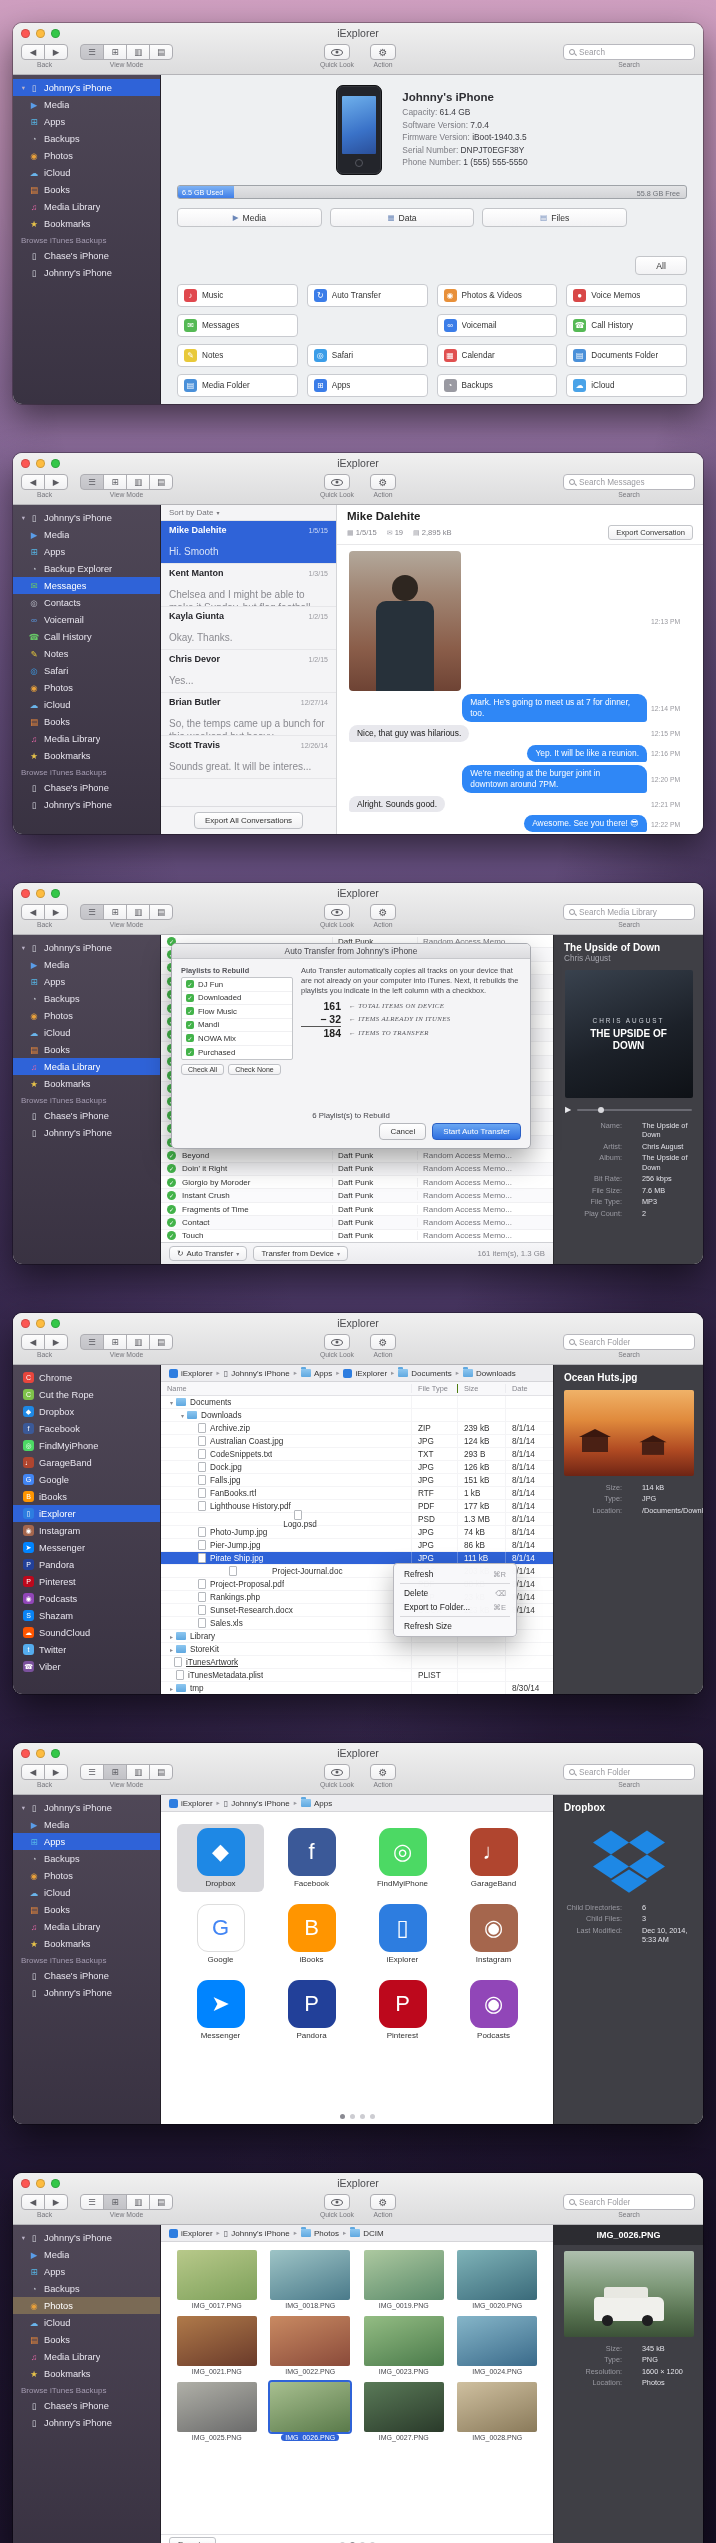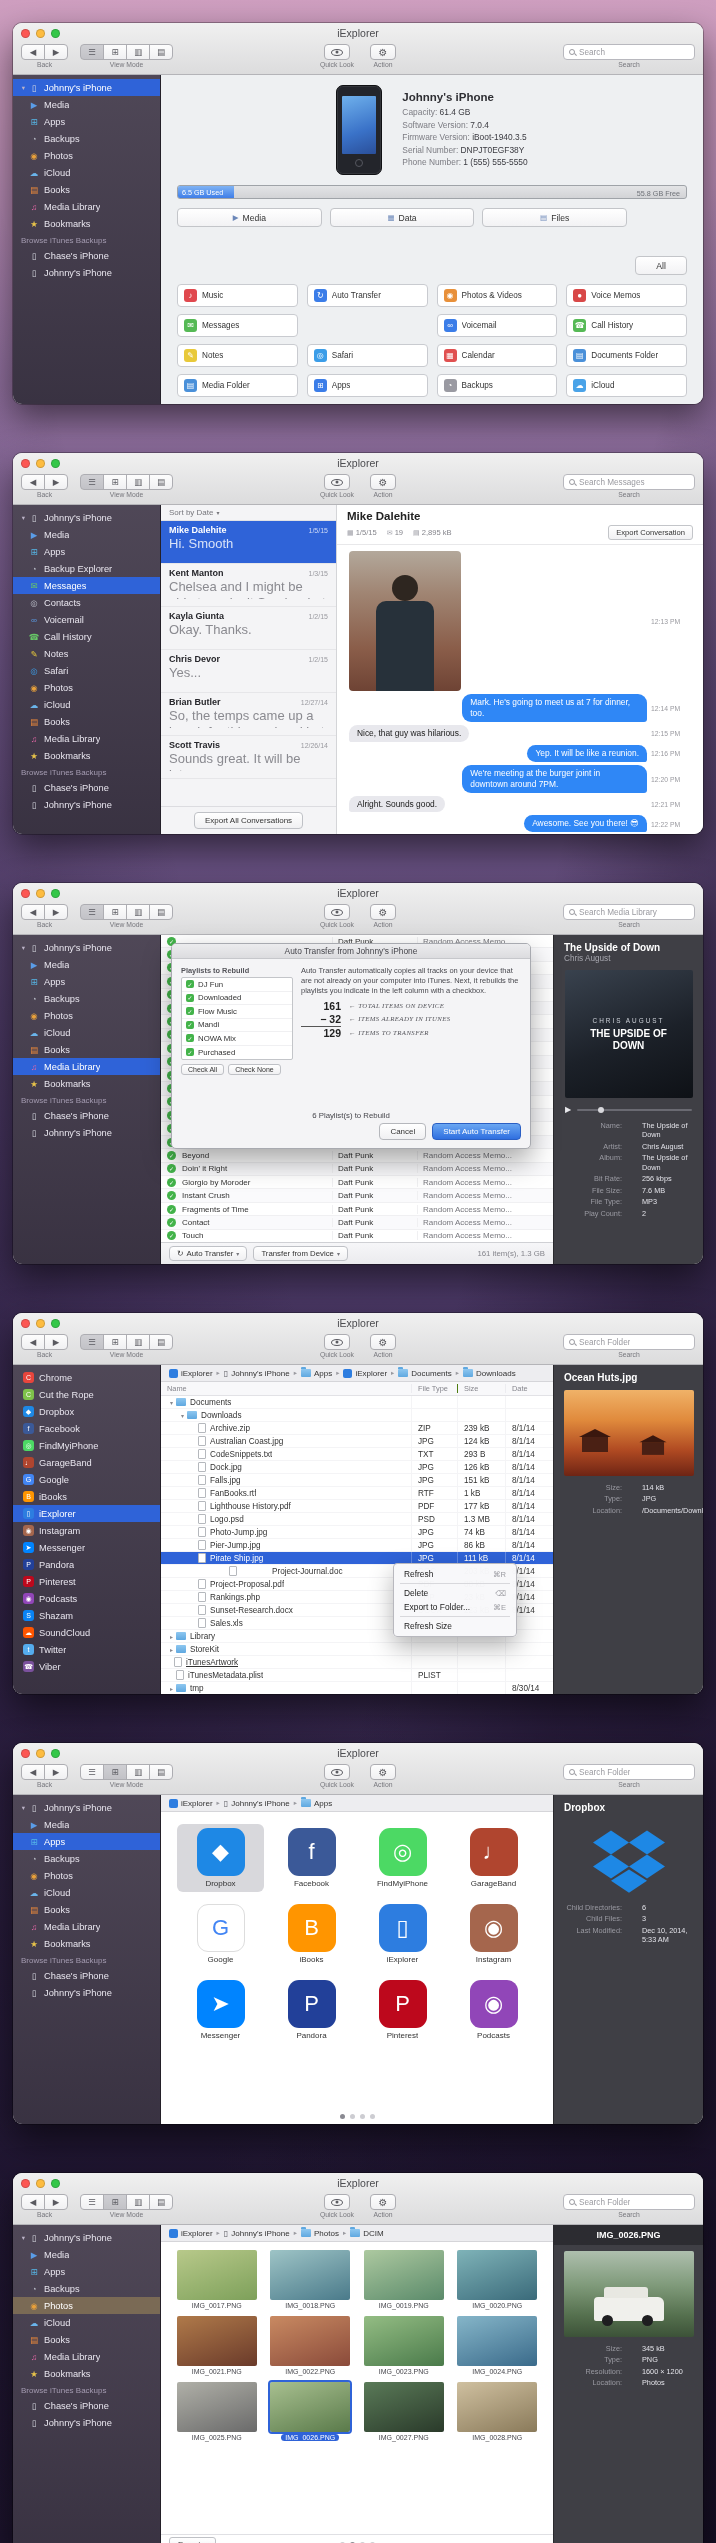--- a/index.html
+++ b/index.html
@@ -68,21 +68,21 @@
 .gic{width:13px;height:13px;border-radius:3px;color:#fff;font-size:8px;display:flex;align-items:center;justify-content:center;flex:none;}
 .glbl{font-size:8.2px;color:#333;white-space:nowrap;overflow:hidden;text-overflow:ellipsis;}
 
 .msg-list{width:176px;flex:none;background:#f4f4f6;border-right:1px solid #d4d5d8;display:flex;flex-direction:column;}
 .msg-sort{height:16px;font-size:8px;color:#77777d;display:flex;align-items:center;padding:0 8px;border-bottom:1px solid #e2e2e5;flex:none;gap:3px;}
 .convo-item{padding:4px 8px 3px;border-bottom:1px solid #e6e6e9;height:43px;overflow:hidden;flex:none;}
 .convo-item.sel{background:#2f63d8;}
 .convo-top{display:flex;justify-content:space-between;align-items:baseline;}
 .cname{font-size:9px;font-weight:bold;color:#26262b;}
 .cdate{font-size:7px;color:#9a9aa0;}
-.cprev{font-size:13px;color:#8a8a90;line-height:1.25;margin-top:1px;max-height:20px;overflow:hidden;}
+.cprev{font-size:10px;color:#8a8a90;line-height:1.25;margin-top:11px;max-height:20px;overflow:hidden;}
 .convo-item.sel .cname{color:#fff}.convo-item.sel .cdate{color:#cdd9f6}.convo-item.sel .cprev{color:#d8e2f8}
 .export-wrap{margin-top:auto;padding:5px;border-top:1px solid #dcdce0;display:flex;justify-content:center;}
 .expbtn{font-size:8px;padding:3px 10px;background:linear-gradient(#fff,#f0f0f2);border:1px solid #bfc1c6;border-radius:4px;color:#333;}
 .thread{flex:1;background:#fff;display:flex;flex-direction:column;min-width:0;}
 .thead{padding:5px 10px 4px;border-bottom:1px solid #e8e8ea;flex:none;}
 .tname{font-size:11.5px;font-weight:bold;color:#222;}
 .tstats{display:flex;align-items:center;gap:10px;margin-top:3px;font-size:7.6px;color:#85858c;}
 .stat{display:flex;align-items:center;gap:2px;}
 .statics{font-size:7px;color:#a2a2aa;}
 .texport{margin-left:auto;font-size:7.6px;padding:2px 7px;border:1px solid #c3c5c9;border-radius:3px;background:linear-gradient(#fff,#f1f1f3);color:#333;}
@@ -995,21 +995,21 @@
             <div id="w2-math" style="margin-top:4px;">
                 <div class="mathrow">
                   <span class="mnum">161</span>
                   <span class="mnote">← Total items on device</span>
                 </div>
                 <div class="mathrow">
                   <span class="mnum">− 32</span>
                   <span class="mnote">← Items already in iTunes</span>
                 </div>
                 <div class="mathrow rule">
-                  <span class="mnum">129</span>
+                  <span class="mnum">184</span>
                   <span class="mnote">← Items to transfer</span>
                 </div>
               </div>
           </div>
         </div>
         <div class="dlg-foot">
           <span class="rebuild">6 Playlist(s) to Rebuild</span>
           <div class="dlg-actions">
             <button class="btn">Cancel</button>
             <button class="btn primary">Start Auto Transfer</button>
@@ -1312,21 +1312,21 @@
             <span class="fname" style="padding-left: 28px;">
               <span class="fdisc"></span>
               <span class="dico"></span>
               <span class="ftext">Lighthouse History.pdf</span>
             </span>
             <span class="fcol t">PDF</span>
             <span class="fcol s">177 kB</span>
             <span class="fcol d">8/1/14</span>
           </div>
           <div class="frow">
-            <span class="fname" style="padding-left: 28px;">
+            <span class="fname" style="padding-left: 28px; flex-direction: column;">
               <span class="fdisc"></span>
               <span class="dico"></span>
               <span class="ftext">Logo.psd</span>
             </span>
             <span class="fcol t">PSD</span>
             <span class="fcol s">1.3 MB</span>
             <span class="fcol d">8/1/14</span>
           </div>
           <div class="frow">
             <span class="fname" style="padding-left: 28px;">

